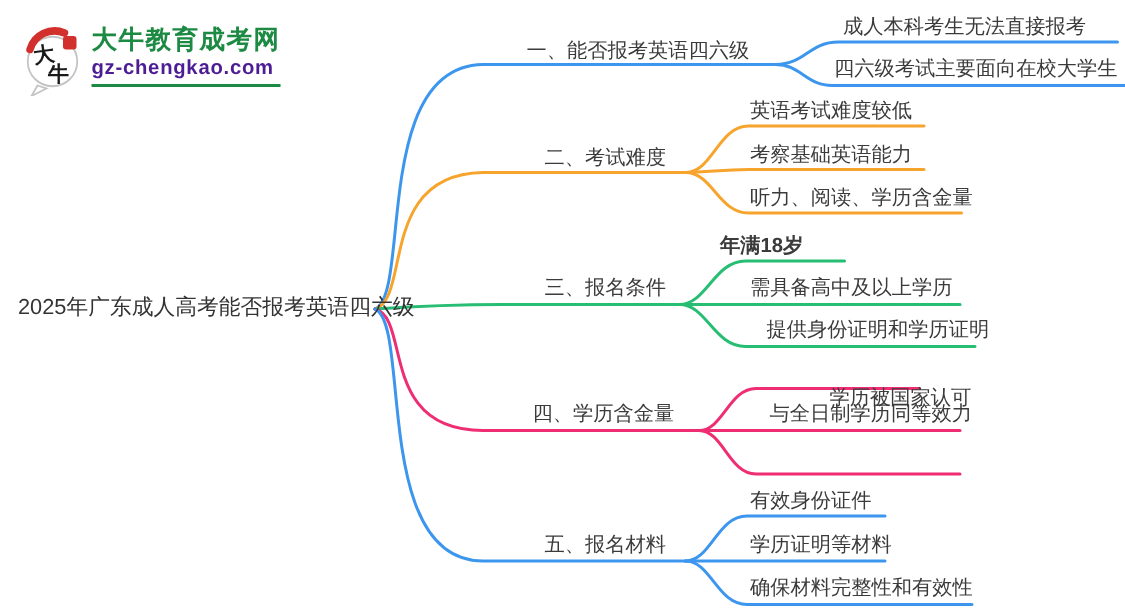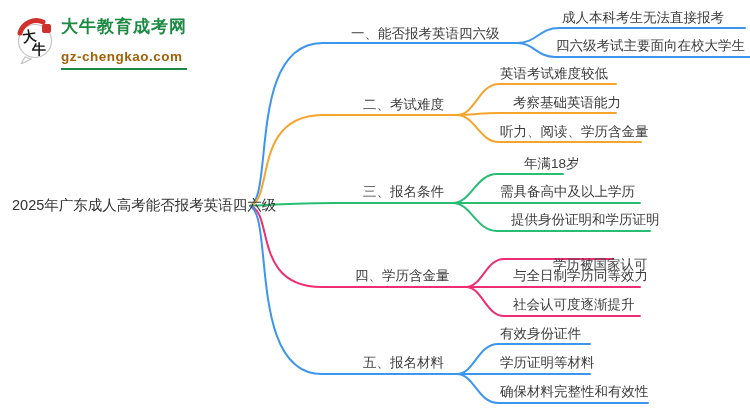--- a/index.html
+++ b/index.html
@@ -8,21 +8,21 @@
   #lines{position:absolute;left:0;top:0;}
   .node{position:absolute;white-space:nowrap;color:#3b3b3b;line-height:1.2;}
   .central{font-size:14.5px;color:#333;}
   .parent{font-size:13.5px;}
   .child{font-size:13.5px;}
   
   .logo{position:absolute;left:14px;top:16px;display:flex;align-items:flex-start;}
   .logo-badge{width:42px;height:48px;position:relative;flex:0 0 auto;}
   .logo-text{margin-left:5px;padding-bottom:3px;border-bottom:2px solid #1c8a43;}
   .logo-name{font-size:17px;font-weight:bold;color:#1c8a43;letter-spacing:1px;line-height:1.25;}
-  .logo-url{font-size:13.5px;font-weight:bold;color:#a16207;letter-spacing:.5px;line-height:1.2;margin-top:12px;}
+  .logo-url{font-size:13.5px;font-weight:bold;color:#4c1d95;letter-spacing:.5px;line-height:1.2;}
 </style>
 </head>
 <body>
 
 <div id="stage">
 
   <svg id="lines" width="750" height="410" viewBox="0 0 750 410">
     <g fill="none" stroke-width="2" stroke-linecap="round" stroke-linejoin="round">
 
       <path d="M250,206 C274,196 248,44 322,43 L517,43" stroke="#3d96ee"></path>
@@ -71,28 +71,27 @@
   <div class="node parent" style="left:351px;top:26px;">一、能否报考英语四六级</div>
   <div class="node parent" style="left:363px;top:184px;">三、报名条件</div>
   <div class="node parent" style="left:363px;top:97px;">二、考试难度</div>
   <div class="node parent" style="left:355px;top:268px;">四、学历含金量</div>
   <div class="node parent" style="left:363px;top:355px;">五、报名材料</div>
 
   <div class="node child" style="left:562px;top:10px;">成人本科考生无法直接报考</div>
   <div class="node child" style="left:556px;top:38px;">四六级考试主要面向在校大学生</div>
 
   <div class="node child" style="left:500px;top:66px;">英语考试难度较低</div>
-  <div class="node child" style="left:500px;top:95px;margin-left:13px;">考察基础英语能力</div>
+  <div class="node child" style="left:500px;top:95px;">考察基础英语能力</div>
   <div class="node child" style="left:500px;top:124px;">听力、阅读、学历含金量</div>
 
-  <div class="node child" style="left:524px;top:156px;">年满18岁</div>
+  <div class="node child" style="left:480px;top:156px;font-weight:bold;">年满18岁</div>
   <div class="node child" style="left:500px;top:184px;">需具备高中及以上学历</div>
   <div class="node child" style="left:500px;top:212px;margin-left:11px;">提供身份证明和学历证明</div>
 
   <div class="node child" style="left:513px;top:257px;margin-left:40px;">学历被国家认可</div>
   <div class="node child" style="left:513px;top:268px;text-align:center;">与全日制学历同等效力</div>
-  <div class="node child" style="left:513px;top:297px;">社会认可度逐渐提升</div>
 
   <div class="node child" style="left:500px;top:326px;">有效身份证件</div>
   <div class="node child" style="left:500px;top:355px;">学历证明等材料</div>
   <div class="node child" style="left:500px;top:384px;">确保材料完整性和有效性</div>
 
 </div>
 
 </body></html>

